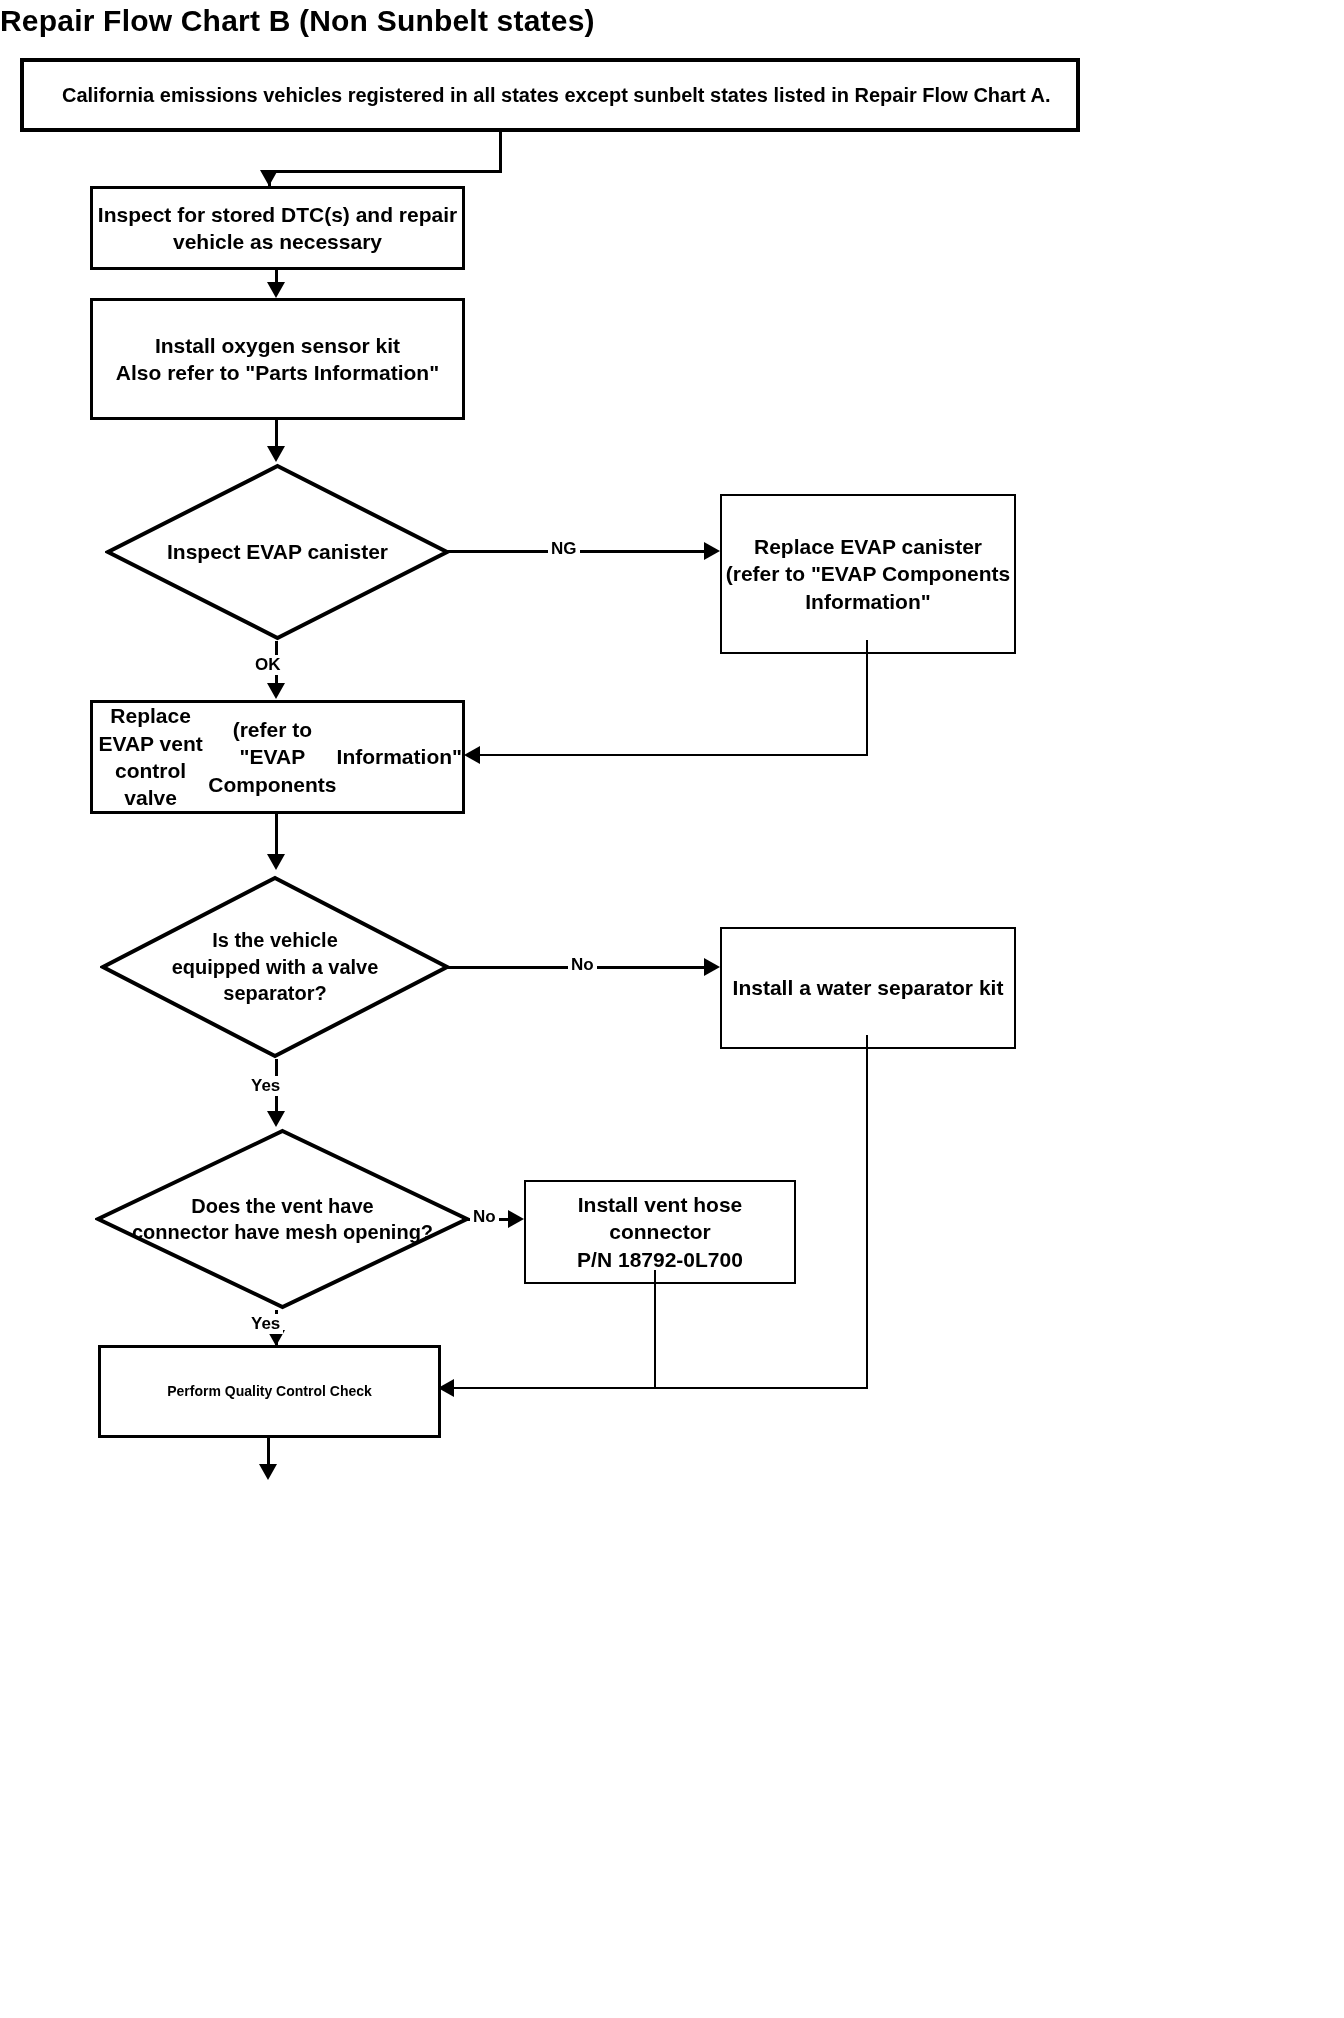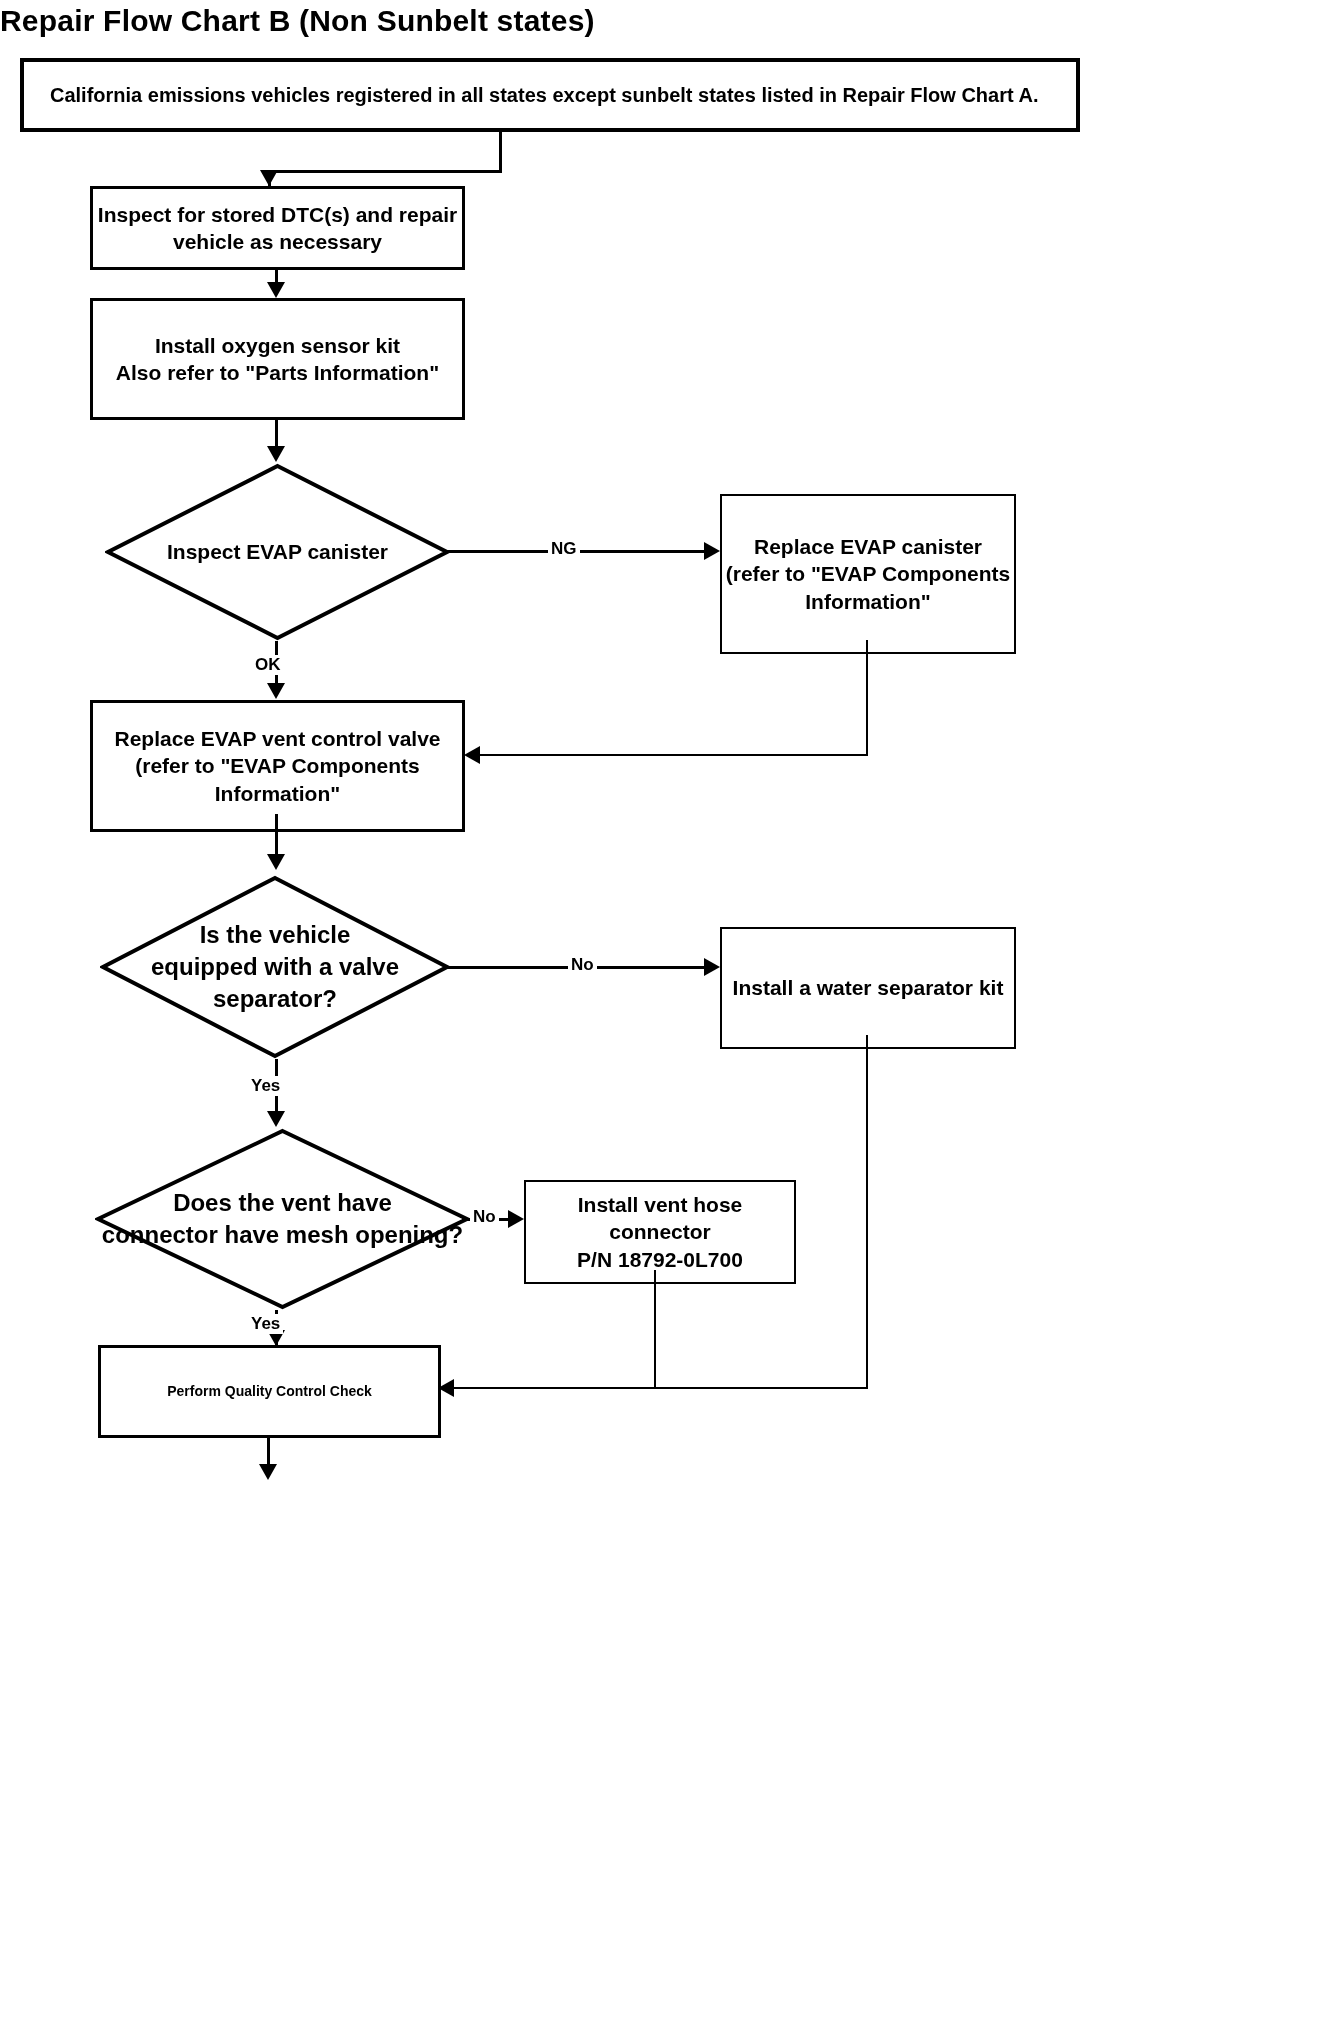--- a/index.html
+++ b/index.html
@@ -44,21 +44,21 @@
     border:3px solid #000;
   }
   .rect-thin{
     border:2px solid #000;
     margin-top:14px;
   }
   .banner{
     border:4px solid #000;
     font-size:20px;
     justify-content:flex-start;
-    padding-left:26px;
+    padding-left:38px;
   }
   .terminator{
     border:3px solid #000;
     border-radius:40px;
     font-size:21px;
   }
 
   
   .diamond{
     position:absolute;
@@ -106,21 +106,21 @@
   }
 
   .edge-label{
     position:absolute;
     font-size:17px;
     font-weight:bold;
     background:#ffffff;
     padding:0 3px;
     white-space:nowrap;
   }
-  .f20{font-size:24px;}
+  .f20{font-size:20px;}
   .f21{font-size:21px;}
   .f22{font-size:14px;}
 </style>
 </head>
 <body>
 
 <div id="page">
 
   <div class="chart-title">Repair Flow Chart B (Non Sunbelt states)</div>
 
@@ -167,21 +167,21 @@
   </div>
 
   <div class="ln ln-thin vline" style="left:866px; top:640px; height:116px;"></div>
   <div class="ln ln-thin hline" style="left:478px; top:754px; width:390px;"></div>
   <div class="arrow-left" style="left:464px; top:746px;"></div>
 
   <div class="ln vline" style="left:275px; top:641px; height:46px;"></div>
   <div class="arrow-down" style="left:267px; top:683px;"></div>
   <div class="edge-label" style="left:252px; top:655px;">OK</div>
 
-  <div class="node rect f21" style="left:90px; top:700px; width:375px; height:132px; flex-direction:column;">
+  <div class="node rect f21" style="left:90px; top:700px; width:375px; height:114px; ">
     <span>Replace EVAP vent control valve</span>
     <span>(refer to "EVAP Components</span>
     <span>Information"</span>
   </div>
 
   <div class="ln vline" style="left:275px; top:814px; height:44px;"></div>
   <div class="arrow-down" style="left:267px; top:854px;"></div>
 
   <div class="diamond" style="left:100px; top:875px; width:350px; height:184px;">
     <svg width="350" height="184" viewBox="0 0 350 184">

